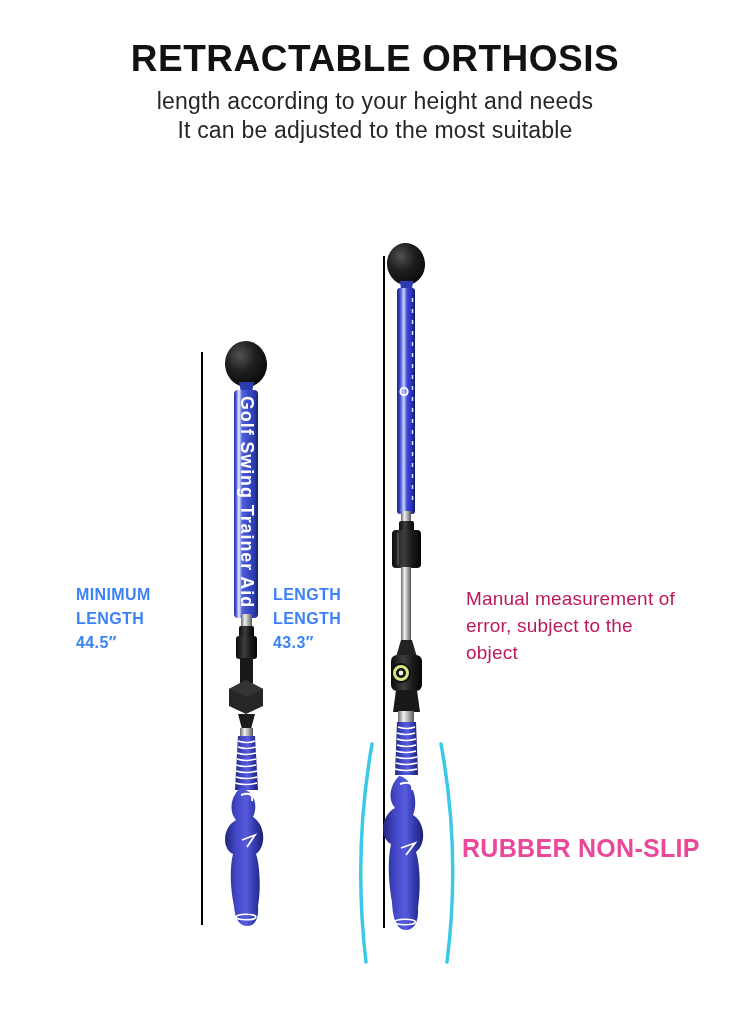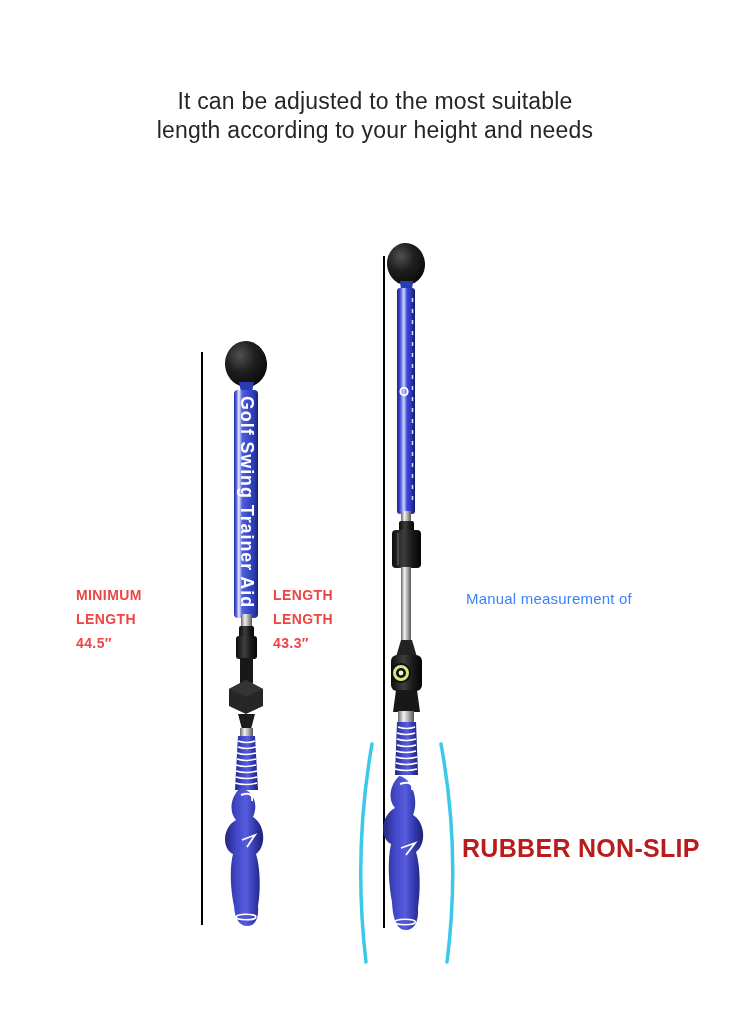--- a/index.html
+++ b/index.html
@@ -10,38 +10,39 @@
   .abs{position:absolute;}
   .title{
     left:0;right:0;top:38px;text-align:center;
     font-size:37px;font-weight:800;letter-spacing:.5px;color:#121212;
   }
   .subtitle{
     left:0;right:0;top:87px;text-align:center;
     font-size:23px;line-height:29px;color:#262626;letter-spacing:.2px;
   }
   .measure-label{
-    font-size:14px;font-weight:800;line-height:24px;color:#ef4444;letter-spacing:.4px;
+    font-size:16px;font-weight:800;line-height:24px;color:#3b82f6;letter-spacing:.4px;
   }
   .note{
-    font-size:15px;line-height:27px;color:#3b82f6;letter-spacing:.2px;
+    font-size:19px;line-height:27px;color:#be185d;letter-spacing:.2px;
   }
   .handle-callout{
-    font-size:25px;font-weight:800;line-height:32px;color:#b91c1c;letter-spacing:.3px;
+    font-size:25px;font-weight:800;line-height:32px;color:#ec4899;letter-spacing:.3px;
   }
   svg text{font-family:"Liberation Sans",sans-serif;}
 </style>
 </head>
 <body>
 
 <div id="canvas">
 
+  <div class="abs title">RETRACTABLE ORTHOSIS</div>
   <div class="abs subtitle">
+    <div>length according to your height and needs</div>
     <div>It can be adjusted to the most suitable</div>
-    <div>length according to your height and needs</div>
   </div>
 
   <svg class="abs" style="left:0;top:0" width="750" height="1023" viewBox="0 0 750 1023">
     <defs>
       <radialGradient id="ballG" cx="38%" cy="30%" r="80%">
         <stop offset="0%" stop-color="#515151"></stop>
         <stop offset="45%" stop-color="#1f1f1f"></stop>
         <stop offset="100%" stop-color="#060606"></stop>
       </radialGradient>
       <linearGradient id="shaftL" x1="0" y1="0" x2="1" y2="0">
@@ -165,19 +166,21 @@
   </div>
 
   <div class="abs measure-label" style="left:273px;top:583px">
     <div>LENGTH</div>
     <div>LENGTH</div>
     <div>43.3″</div>
   </div>
 
   <div class="abs note" style="left:466px;top:585px">
     <div>Manual measurement of</div>
+    <div>error, subject to the</div>
+    <div>object</div>
   </div>
 
   <div class="abs handle-callout" style="left:462px;top:832px">
     <div>RUBBER NON-SLIP</div>
   </div>
 
 </div>
 
 </body></html>

